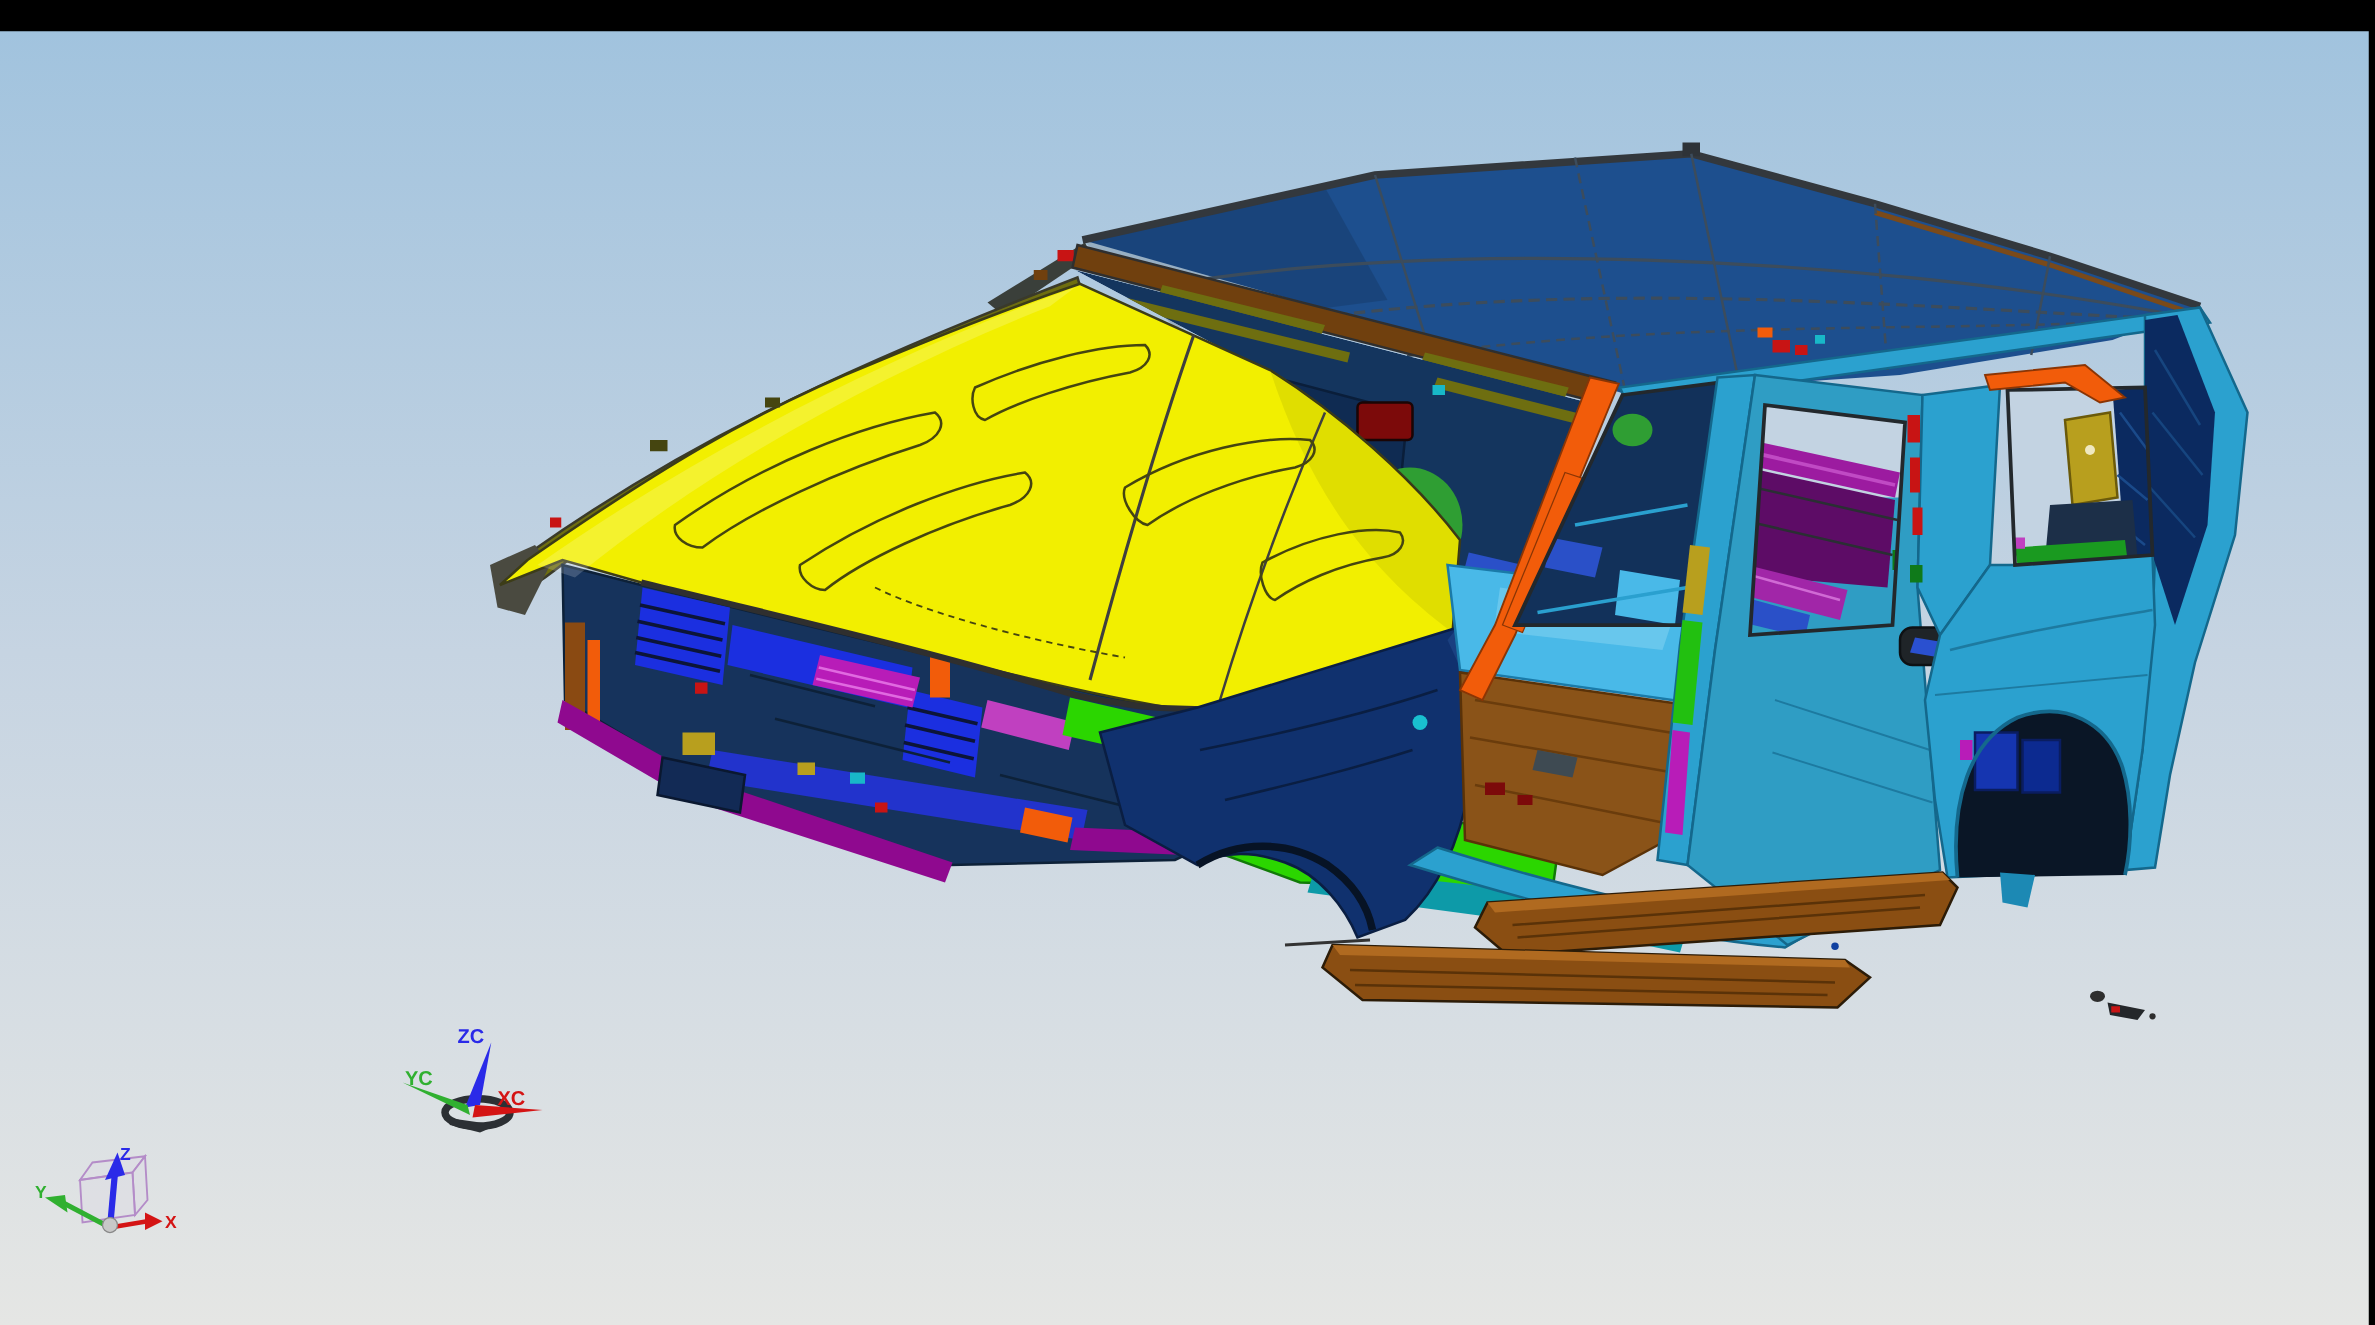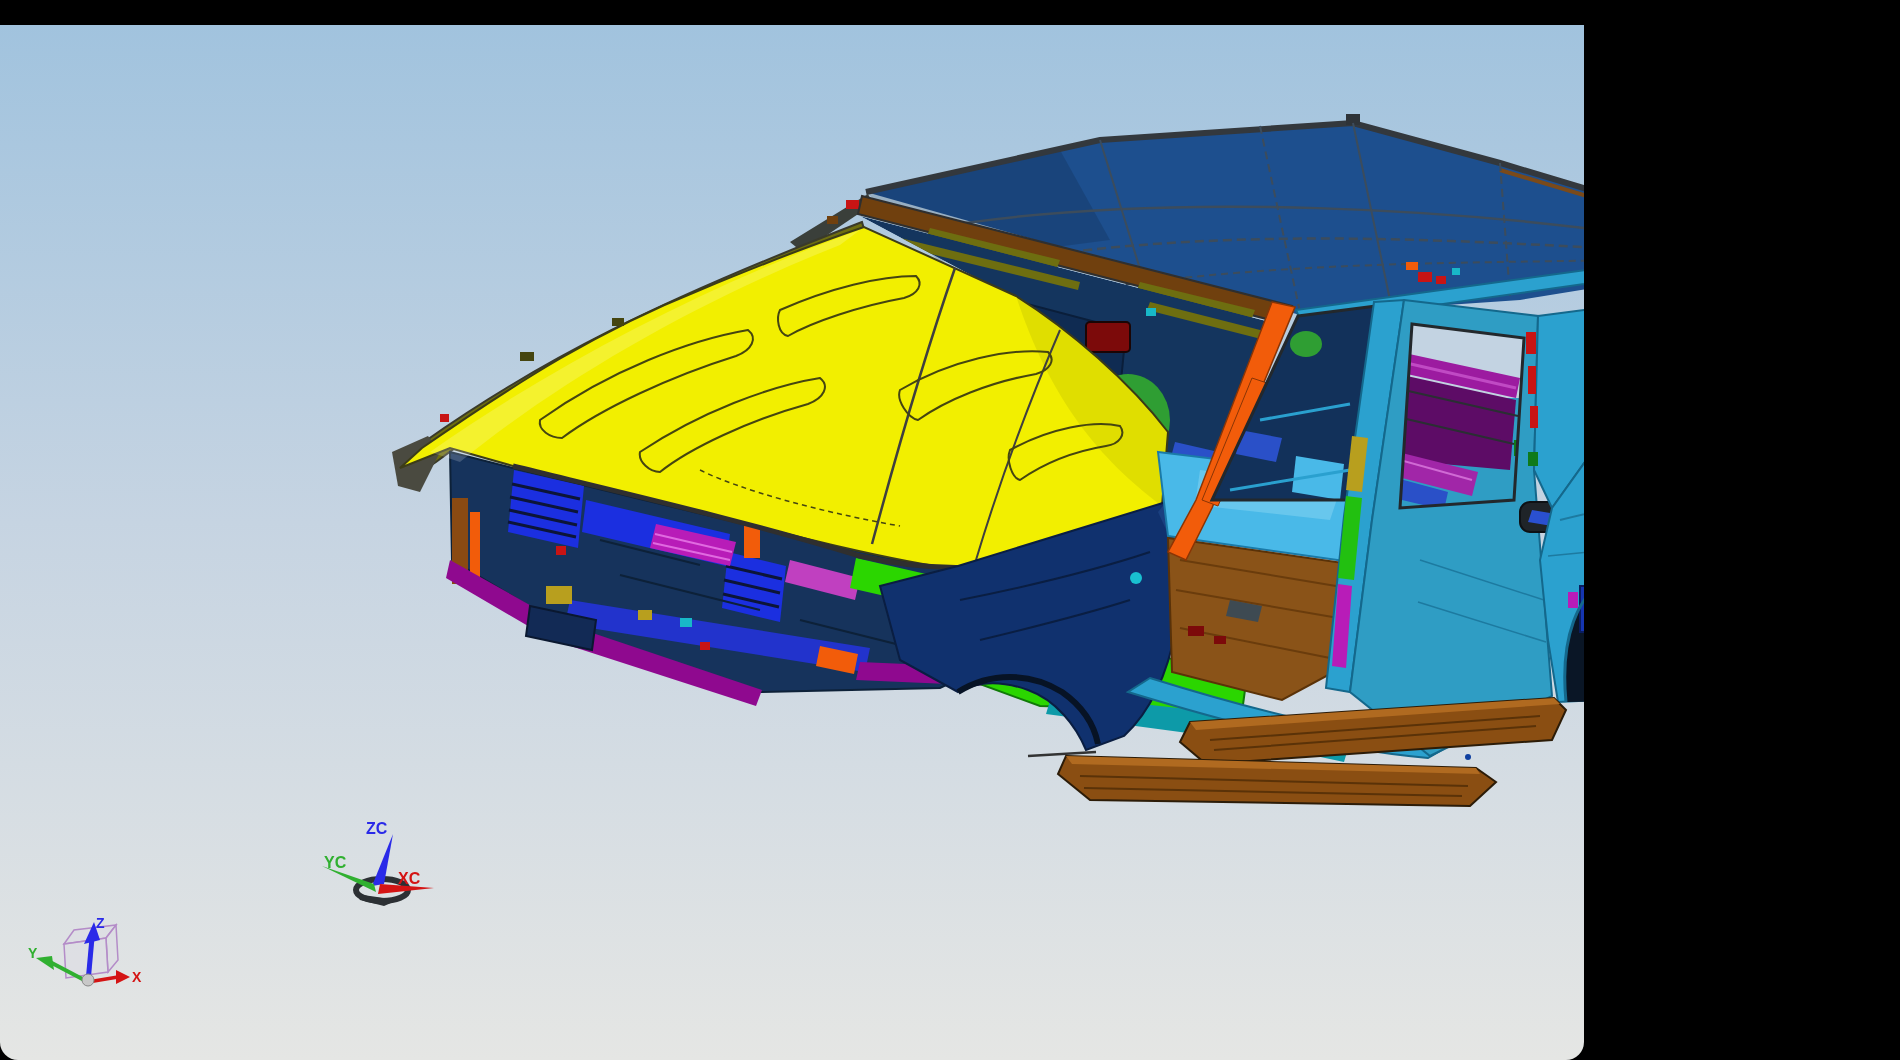--- a/index.html
+++ b/index.html
@@ -1,17 +1,17 @@
 <!DOCTYPE html>
 <html style="--chrome-black: #000000; --bg-top: #a1c3de; --bg-mid: #c6d4e2; --bg-bottom: #e5e6e4; --sky-glass: #c3d3e2; --roof-blue: #1d4f8e; --roof-line: #3c4c5c; --body-cyan: #2ba1cf; --door-cyan: #2f9dc4; --cyan-light: #4ab5de; --navy: #10316e; --navy-dark: #0b2a60; --hood-yellow: #f2ef00; --olive: #6e6e10; --header-brown: #70400e; --floor-brown: #8a5318; --board-brown: #8a4e12; --board-brown-light: #b06a20; --orange: #f25c0a; --magenta: #b81cb8; --purple-dark: #5d0c66; --purple-rail: #8f098f; --seat-green: #2f9e33; --bright-green: #2bd600; --dark-green: #0f7a1a; --gold: #b89f1e; --red: #c81414; --dark-red: #7c0a0a; --floor-cyan: #49b9e8; --sill-teal: #0d9aa8; --blue-bright: #1b2fe0; --blue-mid: #2a50c8; --axis-z-blue: #2a2ae8; --axis-y-green: #30b030; --axis-x-red: #d41414; --cube-violet: #b48cc8;"><head>
 <meta charset="utf-8">
 <style>
   html,body{margin:0;padding:0;background:#000;}
-  .screen{position:relative;width:1584px;height:1060px;background:var(--chrome-black,#000);overflow:hidden;
-          font-family:"Liberation Sans", sans-serif;border-radius:18px;}
+  .screen{position:relative;width:1900px;height:1060px;background:var(--chrome-black,#000);overflow:hidden;
+          font-family:"Liberation Sans", sans-serif;}
   .viewport{position:absolute;left:0;top:25px;width:1895px;height:1035px;
             background:linear-gradient(180deg,var(--bg-top,#a1c3de) 0%,var(--bg-mid,#c6d4e2) 48%,var(--bg-bottom,#e5e6e4) 100%);}
   .topbar{position:absolute;left:0;top:0;width:1900px;height:25px;background:var(--chrome-black,#000);}
   .rightbar{position:absolute;right:0;top:0;width:5px;height:1060px;background:var(--chrome-black,#000);}
   svg{position:absolute;left:0;top:0;}
   .edge{stroke:#2e3338;stroke-width:2;fill:none;}
   text.axis{font-family:"Liberation Sans",sans-serif;font-weight:bold;}
 </style>
 </head>
 <body>

